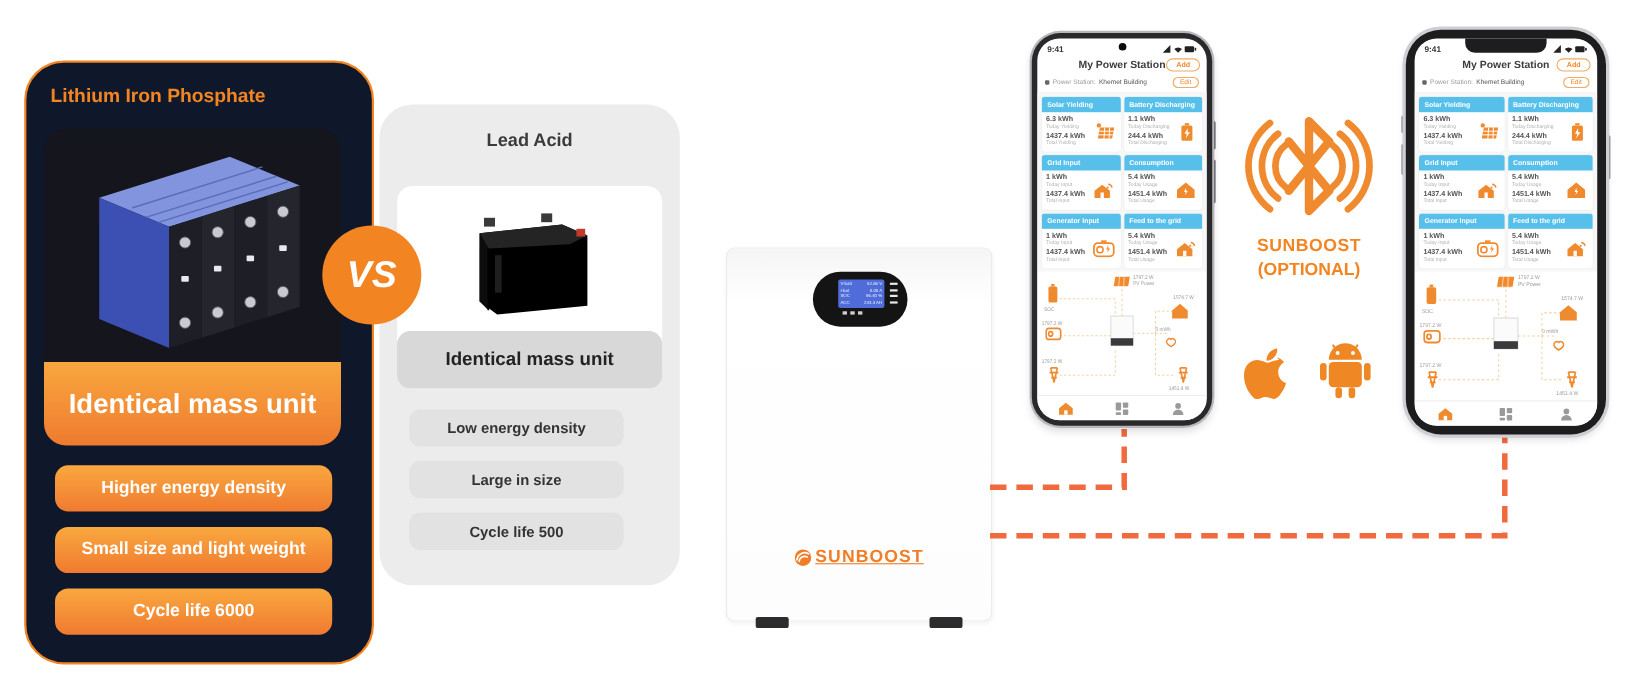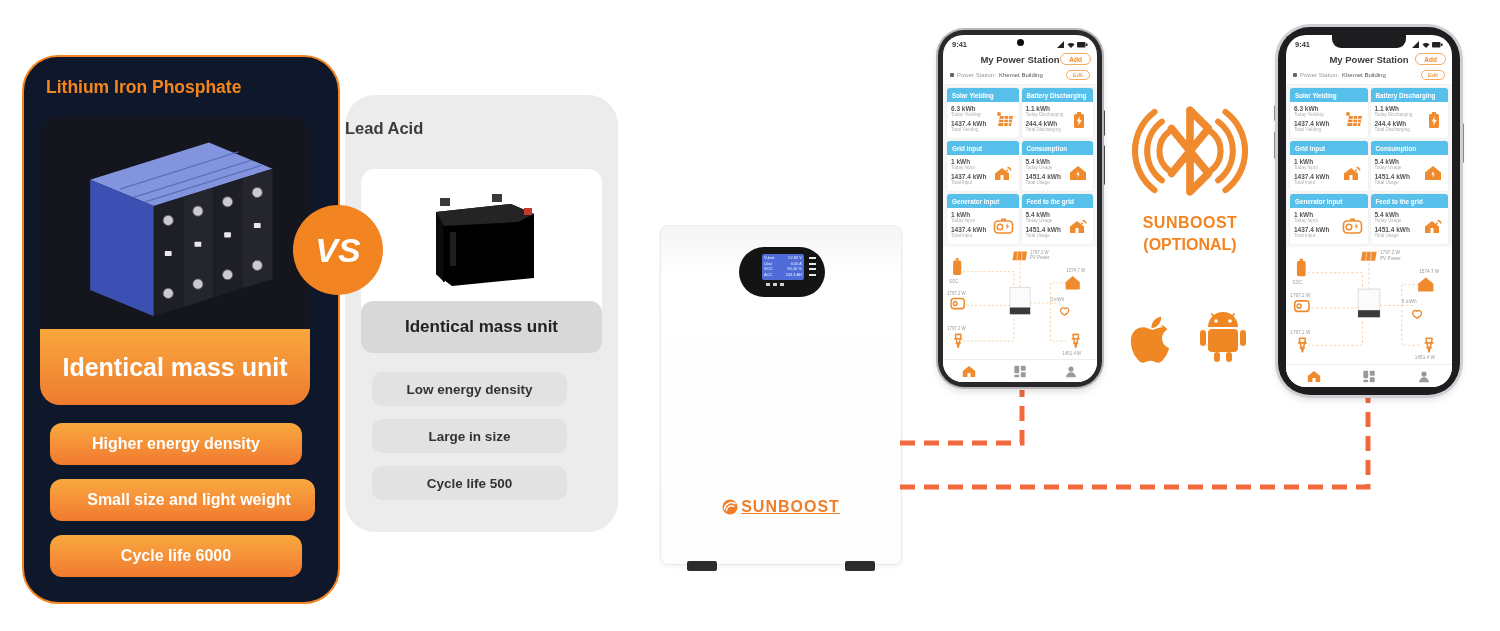--- a/index.html
+++ b/index.html
@@ -16,21 +16,21 @@
                display:flex;align-items:center;justify-content:center;color:#fff;
                font-size:25px;font-weight:bold;}
   .lith-pill{position:absolute;left:26px;width:252px;height:42px;border-radius:12px;
              background:linear-gradient(180deg,#f9a83f,#f07a30);display:flex;align-items:center;
              justify-content:center;color:#fff;font-size:16px;font-weight:bold;}
   .vs-badge{position:absolute;left:293px;top:205px;width:90px;height:90px;border-radius:50%;
             background:#f28522;display:flex;align-items:center;justify-content:center;
             color:#fff;font-size:34px;font-weight:bold;font-style:italic;z-index:5;}
   .lead-card{position:absolute;left:345px;top:95px;width:273px;height:437px;background:#ececec;
              border-radius:30px;}
-  .lead-title{position:absolute;left:0;top:24px;width:100%;text-align:left;font-size:16.5px;
+  .lead-title{position:absolute;left:0;top:24px;width:100%;text-align:center;font-size:16.5px;
               font-weight:bold;color:#3b3b3b;}
   .lead-inner{position:absolute;left:16px;top:74px;width:241px;height:184px;background:#fff;
               border-radius:14px;}
   .lead-batt{position:absolute;left:45px;top:6px;}
   .lead-banner{position:absolute;left:0;bottom:0;width:100%;height:52px;background:#d8d8d8;
                border-radius:12px;display:flex;align-items:center;justify-content:center;
                font-size:17px;font-weight:bold;color:#222;}
   .lead-pill{position:absolute;left:27px;width:195px;height:34px;background:#e2e2e2;border-radius:10px;
              display:flex;align-items:center;justify-content:center;font-size:13.5px;font-weight:bold;color:#333;}
   
@@ -126,21 +126,21 @@
         <g fill="#e8e8ee">
           <rect x="123" y="158" width="8" height="6" rx="1"></rect>
             <rect x="158" y="147" width="8" height="6" rx="1"></rect>
           <rect x="193" y="136" width="8" height="6" rx="1"></rect>
             <rect x="228" y="125" width="8" height="6" rx="1"></rect>
         </g>
       </svg>
     </div>
     <div class="lith-banner">Identical mass unit</div>
     <div class="lith-pill" style="top:366px;">Higher energy density</div>
-    <div class="lith-pill" style="top:422px;padding-left:13px;">Small size and light weight</div>
+    <div class="lith-pill" style="top:422px;">Small size and light weight</div>
     <div class="lith-pill" style="top:478px;">Cycle life 6000</div>
   </div>
 
   <div class="vs-badge">VS</div>
 
   <div class="lead-card">
     <div class="lead-title">Lead Acid</div>
     <div class="lead-inner">
       <div class="lead-batt">
         <svg width="150" height="124" viewBox="0 0 150 110">

